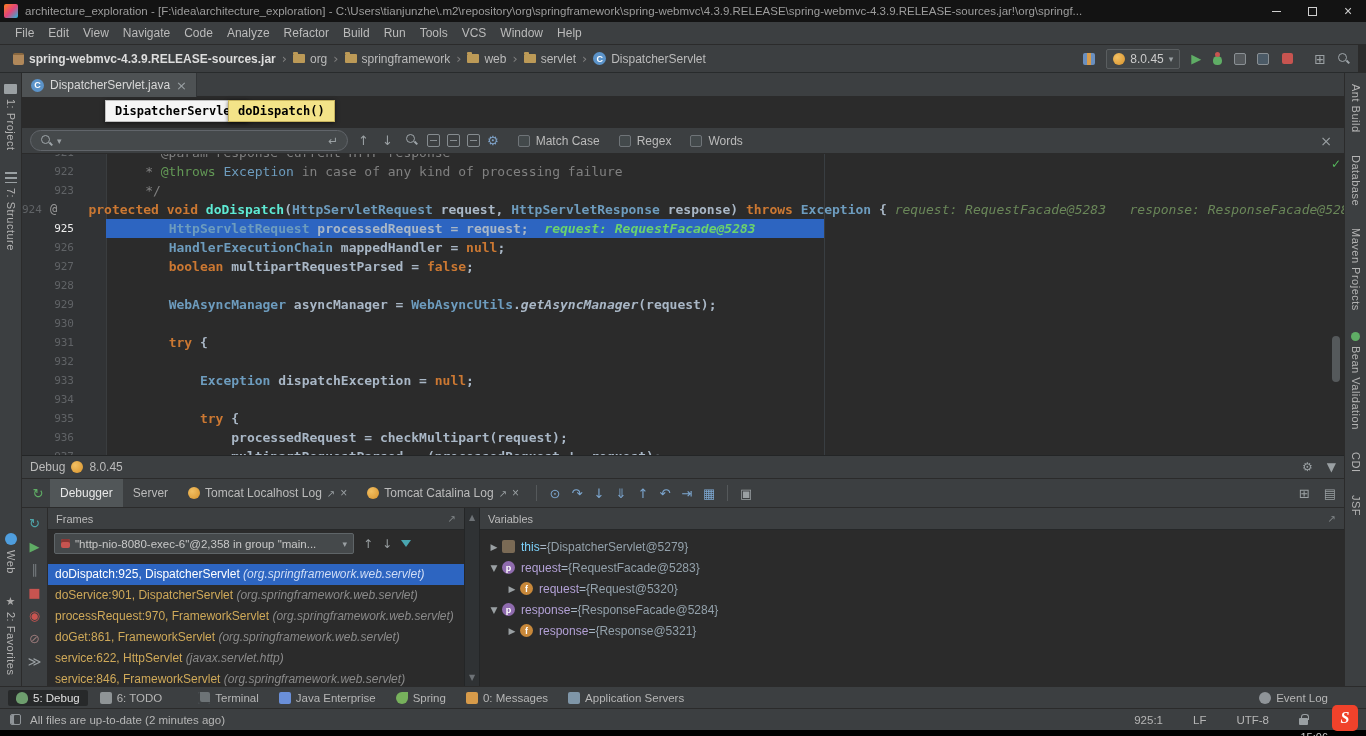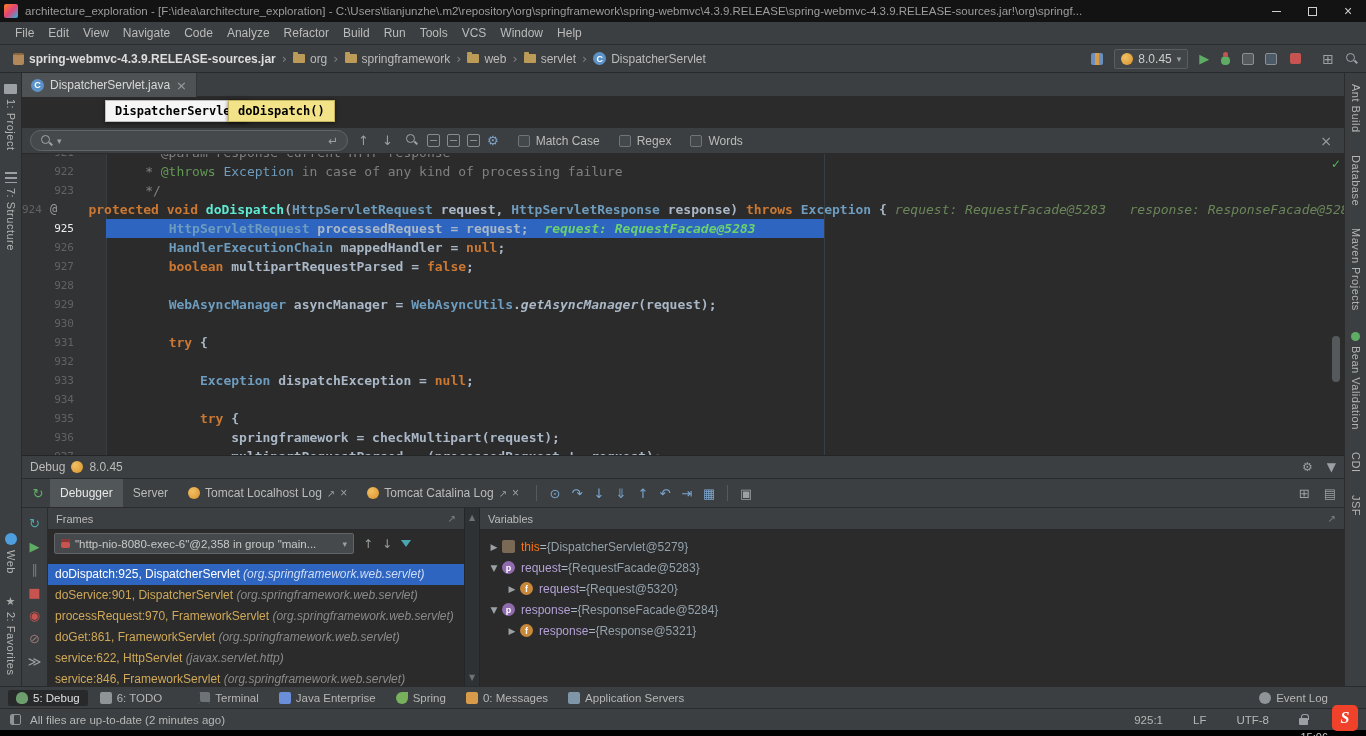--- a/index.html
+++ b/index.html
@@ -14,21 +14,21 @@
   .winbtns{display:flex;align-items:center}
   .wbtn{width:36px;height:22px;display:flex;align-items:center;justify-content:center;color:#cfcfcf;font-size:14px}
   .min-glyph{width:9px;height:1px;background:#cfcfcf;display:block}
   .max-glyph{width:9px;height:9px;border:1px solid #cfcfcf;display:block}
 
   
   .menubar{position:absolute;left:0;top:22px;right:0;height:23px;background:#3c3f41;border-bottom:1px solid #2b2b2b;display:flex;align-items:center;padding-left:8px;z-index:19}
   .mitem{padding:0 7px;color:#bbbbbb;font-size:12px}
 
   
-  .navbar{position:absolute;left:0;top:45px;right:0;height:28px;background:#3c3f41;border-bottom:1px solid #282b2c;display:flex;align-items:center;z-index:18}
+  .navbar{position:absolute;left:0;top:45px;right:8px;height:28px;background:#3c3f41;border-bottom:1px solid #282b2c;display:flex;align-items:center;z-index:18}
   .crumbs{display:flex;align-items:center;padding-left:10px;font-size:12px;color:#bbbbbb;white-space:nowrap;overflow:hidden}
   .crumb{display:flex;align-items:center;gap:5px;padding:0 3px}
   .crumb.first span:last-child{color:#dddddd;font-weight:bold}
   .sep{color:#808080;padding:0 3px;font-size:13px}
   .ci{display:inline-block}
   .ci-jar{width:11px;height:12px;background:#b0885a;border-radius:2px;border-top:2px solid #8a683f}
   .ci-folder{width:12px;height:9px;background:#bc9a57;border-radius:1px;position:relative}
   .ci-folder::before{content:"";position:absolute;left:0;top:-2px;width:5px;height:2px;background:#bc9a57;border-radius:1px 1px 0 0}
   .ci-class,.icon-class{width:13px;height:13px;border-radius:50%;background:#5b93c9;color:#fff;font-size:9px;font-weight:bold;display:inline-flex;align-items:center;justify-content:center}
   .nav-actions{margin-left:auto;display:flex;align-items:center;gap:11px;padding-right:8px}
@@ -146,21 +146,21 @@
   .frow.sel .fpkg{color:#cfdcf5}
   .mid-strip{width:16px;background:#2f3234;border-left:1px solid #242627;border-right:1px solid #242627;display:flex;flex-direction:column;align-items:center;justify-content:space-between;padding:5px 0;color:#6d7276;font-size:8px}
   .variables{flex:1;position:relative;overflow:hidden}
   .var-list{padding-top:6px}
   .vrow{height:21px;display:flex;align-items:center;font-size:12px;white-space:nowrap}
   .tw{width:16px;text-align:center;color:#9aa0a3;font-size:9px}
   .vicon{width:13px;height:13px;border-radius:50%;font-size:9px;font-weight:bold;color:#fff;display:inline-flex;align-items:center;justify-content:center;margin-right:6px;flex:none}
   .vicon-param{background:#8f6bae}
   .vicon-field{background:#c8883a}
   .vicon-this{background:#7a6a55;border-radius:2px}
-  .vname-this{color:#f97316}
+  .vname-this{color:#7dd3fc}
   .vname-param,.vname-field{color:#b3a1d6}
   .veq{color:#a9b7c6}
   .vval{color:#93a1ab}
 
   
   .bottombar{position:absolute;left:0;right:0;top:686px;height:22px;background:#3c3f41;border-top:1px solid #2b2b2b;display:flex;align-items:center;padding:0 8px;gap:4px;font-size:11.5px;color:#b6b6b6;z-index:16}
   .bbtn{display:flex;align-items:center;gap:5px;padding:2px 8px;border-radius:2px}
   .bbtn.sel{background:rgba(0,0,0,.35);color:#e0e0e0}
   .bbtn.gap{margin-left:16px}
   .bico{width:12px;height:12px;border-radius:2px;flex:none}
@@ -424,21 +424,21 @@
           <span class="codetext"></span>
         </div>
         <div class="line">
           <span class="ln">935</span>
           <span class="mark"></span>
           <span class="codetext"><span class="seg-p">            </span><span class="seg-k">try</span><span class="seg-p"> {</span></span>
         </div>
         <div class="line">
           <span class="ln">936</span>
           <span class="mark"></span>
-          <span class="codetext"><span class="seg-p">                springframework = checkMultipart(request);</span></span>
+          <span class="codetext"><span class="seg-p">                processedRequest = checkMultipart(request);</span></span>
         </div>
         <div class="line">
           <span class="ln">937</span>
           <span class="mark"></span>
           <span class="codetext"><span class="seg-p">                multipartRequestParsed = (processedRequest != request);</span></span>
         </div>
       </div>
     <span class="check g">✓</span>
     <div class="thumb"></div>
   </div>

